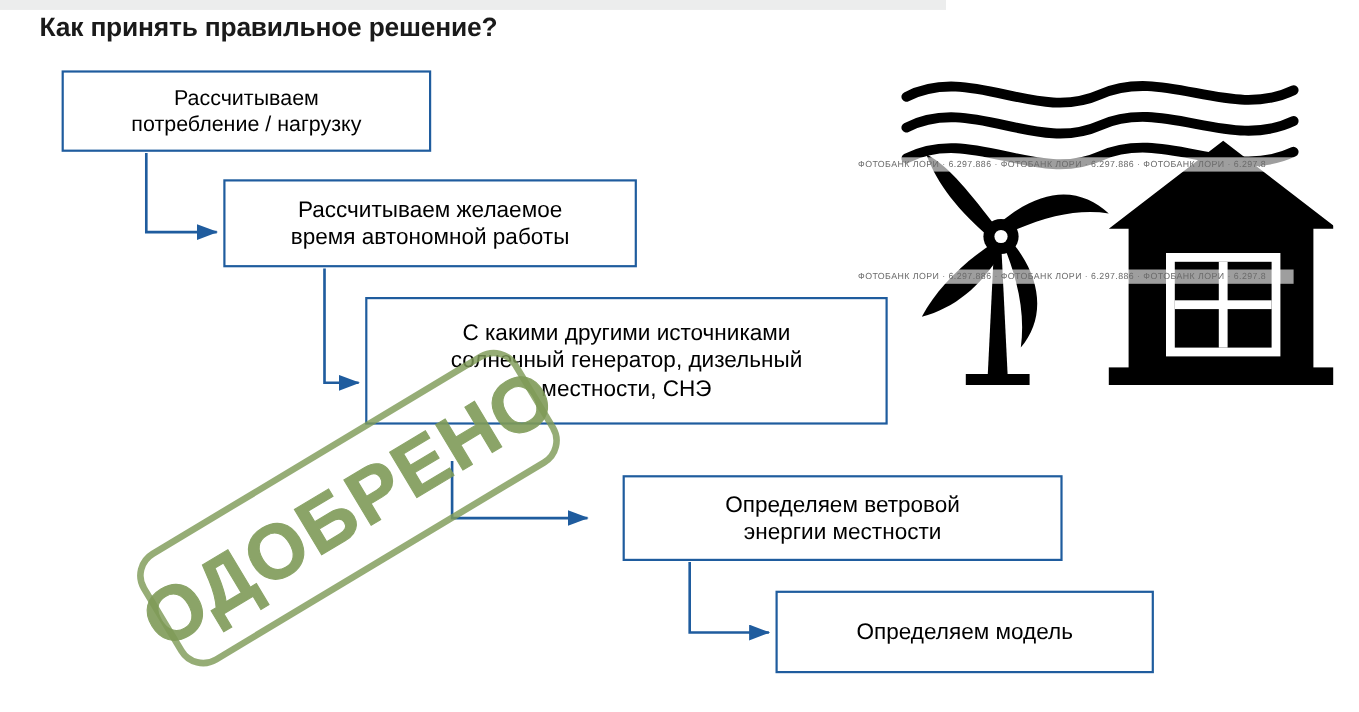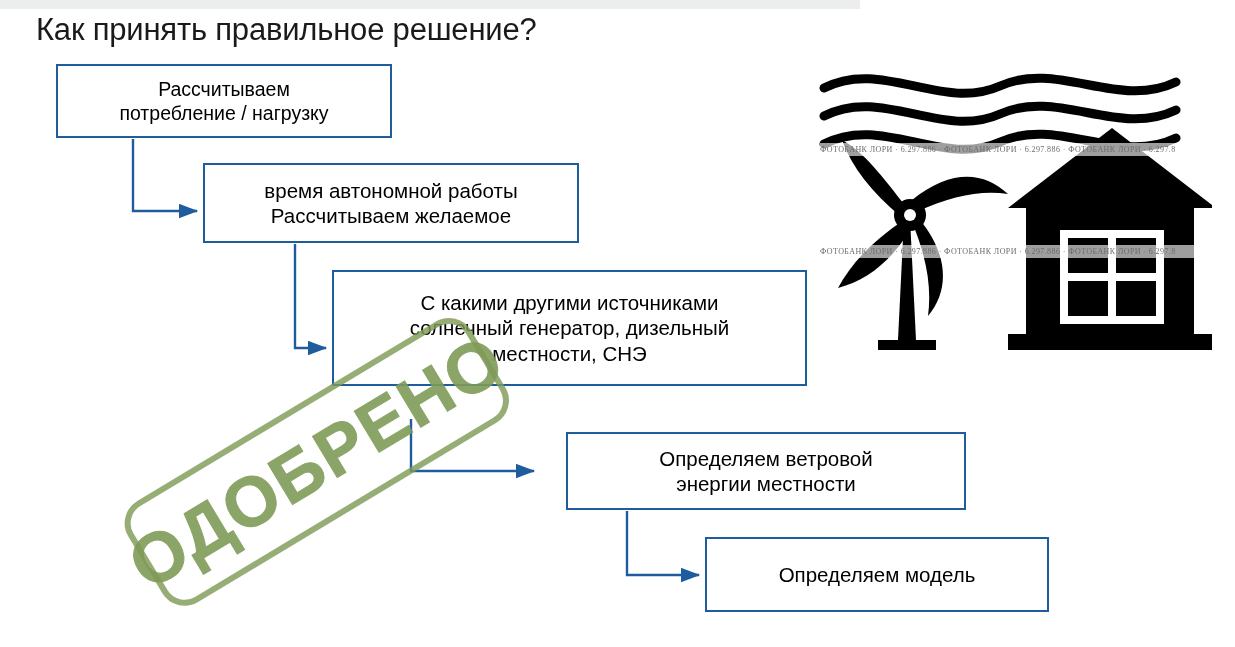--- a/index.html
+++ b/index.html
@@ -24,22 +24,22 @@
     left: 0;
     top: 0;
     width: 860px;
     height: 9px;
     background: #eceded;
   }
   .title {
     position: absolute;
     left: 36px;
     top: 12px;
-    font-size: 31px;
-    font-weight: normal;
+    font-size: 24px;
+    font-weight: bold;
     color: #1a1a1a;
     letter-spacing: -0.2px;
     white-space: nowrap;
   }
   .box {
     position: absolute;
     box-sizing: border-box;
     border: 2px solid #1f5c9e;
     background: #ffffff;
     color: #000000;
@@ -73,31 +73,31 @@
     left: 812px;
     top: 40px;
     width: 400px;
     height: 330px;
   }
   #art svg { display: block; }
 
   
   .wm {
     position: absolute;
-    left: 820px;
+    left: 780px;
     height: 13px;
     width: 396px;
     background: rgba(255,255,255,0.62);
     color: #6b6b6b;
     font-size: 8px;
     letter-spacing: 0.4px;
     line-height: 13px;
     white-space: nowrap;
     overflow: hidden;
-    font-family: Liberation Serif, serif;
+    font-family: Liberation Sans, sans-serif;
   }
   #wm1 { top: 143px; }
   #wm2 { top: 245px; }
 
   
   #stamp {
     position: absolute;
     left: 108px;
     top: 330px;
     width: 420px;
@@ -158,22 +158,22 @@
 
   <div class="box" id="box1">
     <div>
       <span>Рассчитываем</span>
       <span>потребление / нагрузку</span>
     </div>
   </div>
 
   <div class="box" id="box2">
     <div>
+      <span>Рассчитываем желаемое</span>
       <span>время автономной работы</span>
-      <span>Рассчитываем желаемое</span>
     </div>
   </div>
 
   <div class="box" id="box3">
     <div>
       <span>С какими другими источниками</span>
       <span>солнечный генератор, дизельный</span>
       <span>местности, СНЭ</span>
     </div>
   </div>

